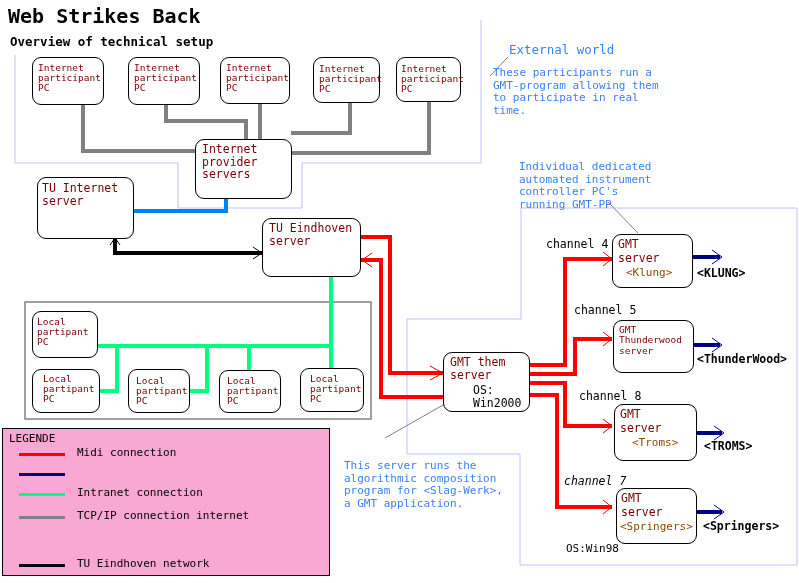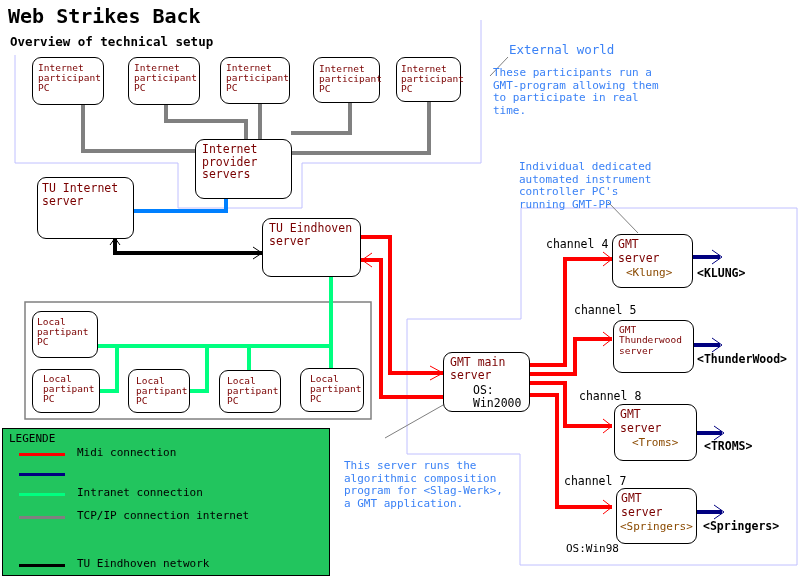--- a/index.html
+++ b/index.html
@@ -11,21 +11,21 @@
   .subtitle { font-size: 12.5px; color: #000; }
   .node { position: absolute; border: 1.5px solid #000; border-radius: 9px; background: #fff; box-sizing: border-box; }
   .node-label { position: absolute; color: #7a0000; white-space: pre; line-height: 1.05; }
   .small { font-size: 9.5px; }
   .med { font-size: 11.5px; }
   .note { color: #3b82f6; font-size: 11px; line-height: 1.15; white-space: pre; position: absolute; }
   .channel { font-size: 11.5px; color: #000; position: absolute; white-space: pre; }
   .instr { font-size: 11.5px; font-weight: bold; color: #000; position: absolute; white-space: pre; }
   .subname { color: #8a4a00; font-size: 11px; position: absolute; white-space: pre; }
   .os { font-size: 11px; color: #000; position: absolute; white-space: pre; line-height: 1.15; }
-  #legend { position: absolute; left: 2px; top: 428px; width: 328px; height: 148px; border: 1.5px solid #000; box-sizing: border-box; background: #22c55e; }
+  #legend { position: absolute; left: 2px; top: 428px; width: 328px; height: 148px; border: 1.5px solid #000; box-sizing: border-box; background: #f9a8d4; }
   .legend-title { position: absolute; left: 6px; top: 3px; font-size: 11px; color: #000; }
   .legend-row { position: absolute; left: 0; width: 100%; height: 16px; }
   .legend-swatch { position: absolute; left: 16px; top: 7px; width: 46px; height: 3px; }
   .legend-label { position: absolute; left: 74px; top: 0; font-size: 11px; color: #000; white-space: pre; }
 </style>
 </head>
 <body>
 
 <svg id="diagram" width="799" height="583">
 
@@ -174,21 +174,21 @@
 partipant
 PC</span>
 </div>
 <div class="node" style="left:300px; top:368px; width:64px; height:44px;">
   <span class="node-label small" style="left:9px; top:5px;">Local
 partipant
 PC</span>
 </div>
 
 <div class="node" style="left:443px; top:352px; width:87px; height:60px;">
-  <span class="node-label med" style="left:6px; top:3px; line-height:1.1;">GMT main
+  <span class="node-label med" style="left:6px; top:3px; line-height:1.1;">GMT them
 server</span>
   <span class="os" style="left:29px; top:31px; font-size:11.5px;">OS:
 Win2000</span>
 </div>
 
 <div class="channel" style="left:546px; top:237px;">channel 4</div>
 <div class="node" style="left:612px; top:234px; width:81px; height:54px;">
   <span class="node-label med" style="left:5px; top:3px; line-height:1.2;">GMT
 server</span>
   <span class="subname" style="left:13px; top:31px;">&lt;Klung&gt;</span>
@@ -204,21 +204,21 @@
 <div class="instr" style="left:697px; top:352px;">&lt;ThunderWood&gt;</div>
 
 <div class="channel" style="left:579px; top:389px;">channel 8</div>
 <div class="node" style="left:614px; top:404px; width:83px; height:57px;">
   <span class="node-label med" style="left:5px; top:3px; line-height:1.2;">GMT
 server</span>
   <span class="subname" style="left:17px; top:31px;">&lt;Troms&gt;</span>
 </div>
 <div class="instr" style="left:704px; top:439px;">&lt;TROMS&gt;</div>
 
-<div class="channel" style="left:564px; top:474px;">channel 7</div>
+<div class="channel" style="left:564px; top:474px;font-style:italic;">channel 7</div>
 <div class="node" style="left:616px; top:488px; width:81px; height:56px;">
   <span class="node-label med" style="left:4px; top:3px; line-height:1.2;">GMT
 server</span>
   <span class="subname" style="left:3px; top:31px;">&lt;Springers&gt;</span>
 </div>
 <div class="instr" style="left:703px; top:519px;">&lt;Springers&gt;</div>
 
 <div class="os" style="left:566px; top:543px;">OS:Win98</div>
 
 <div id="legend">

